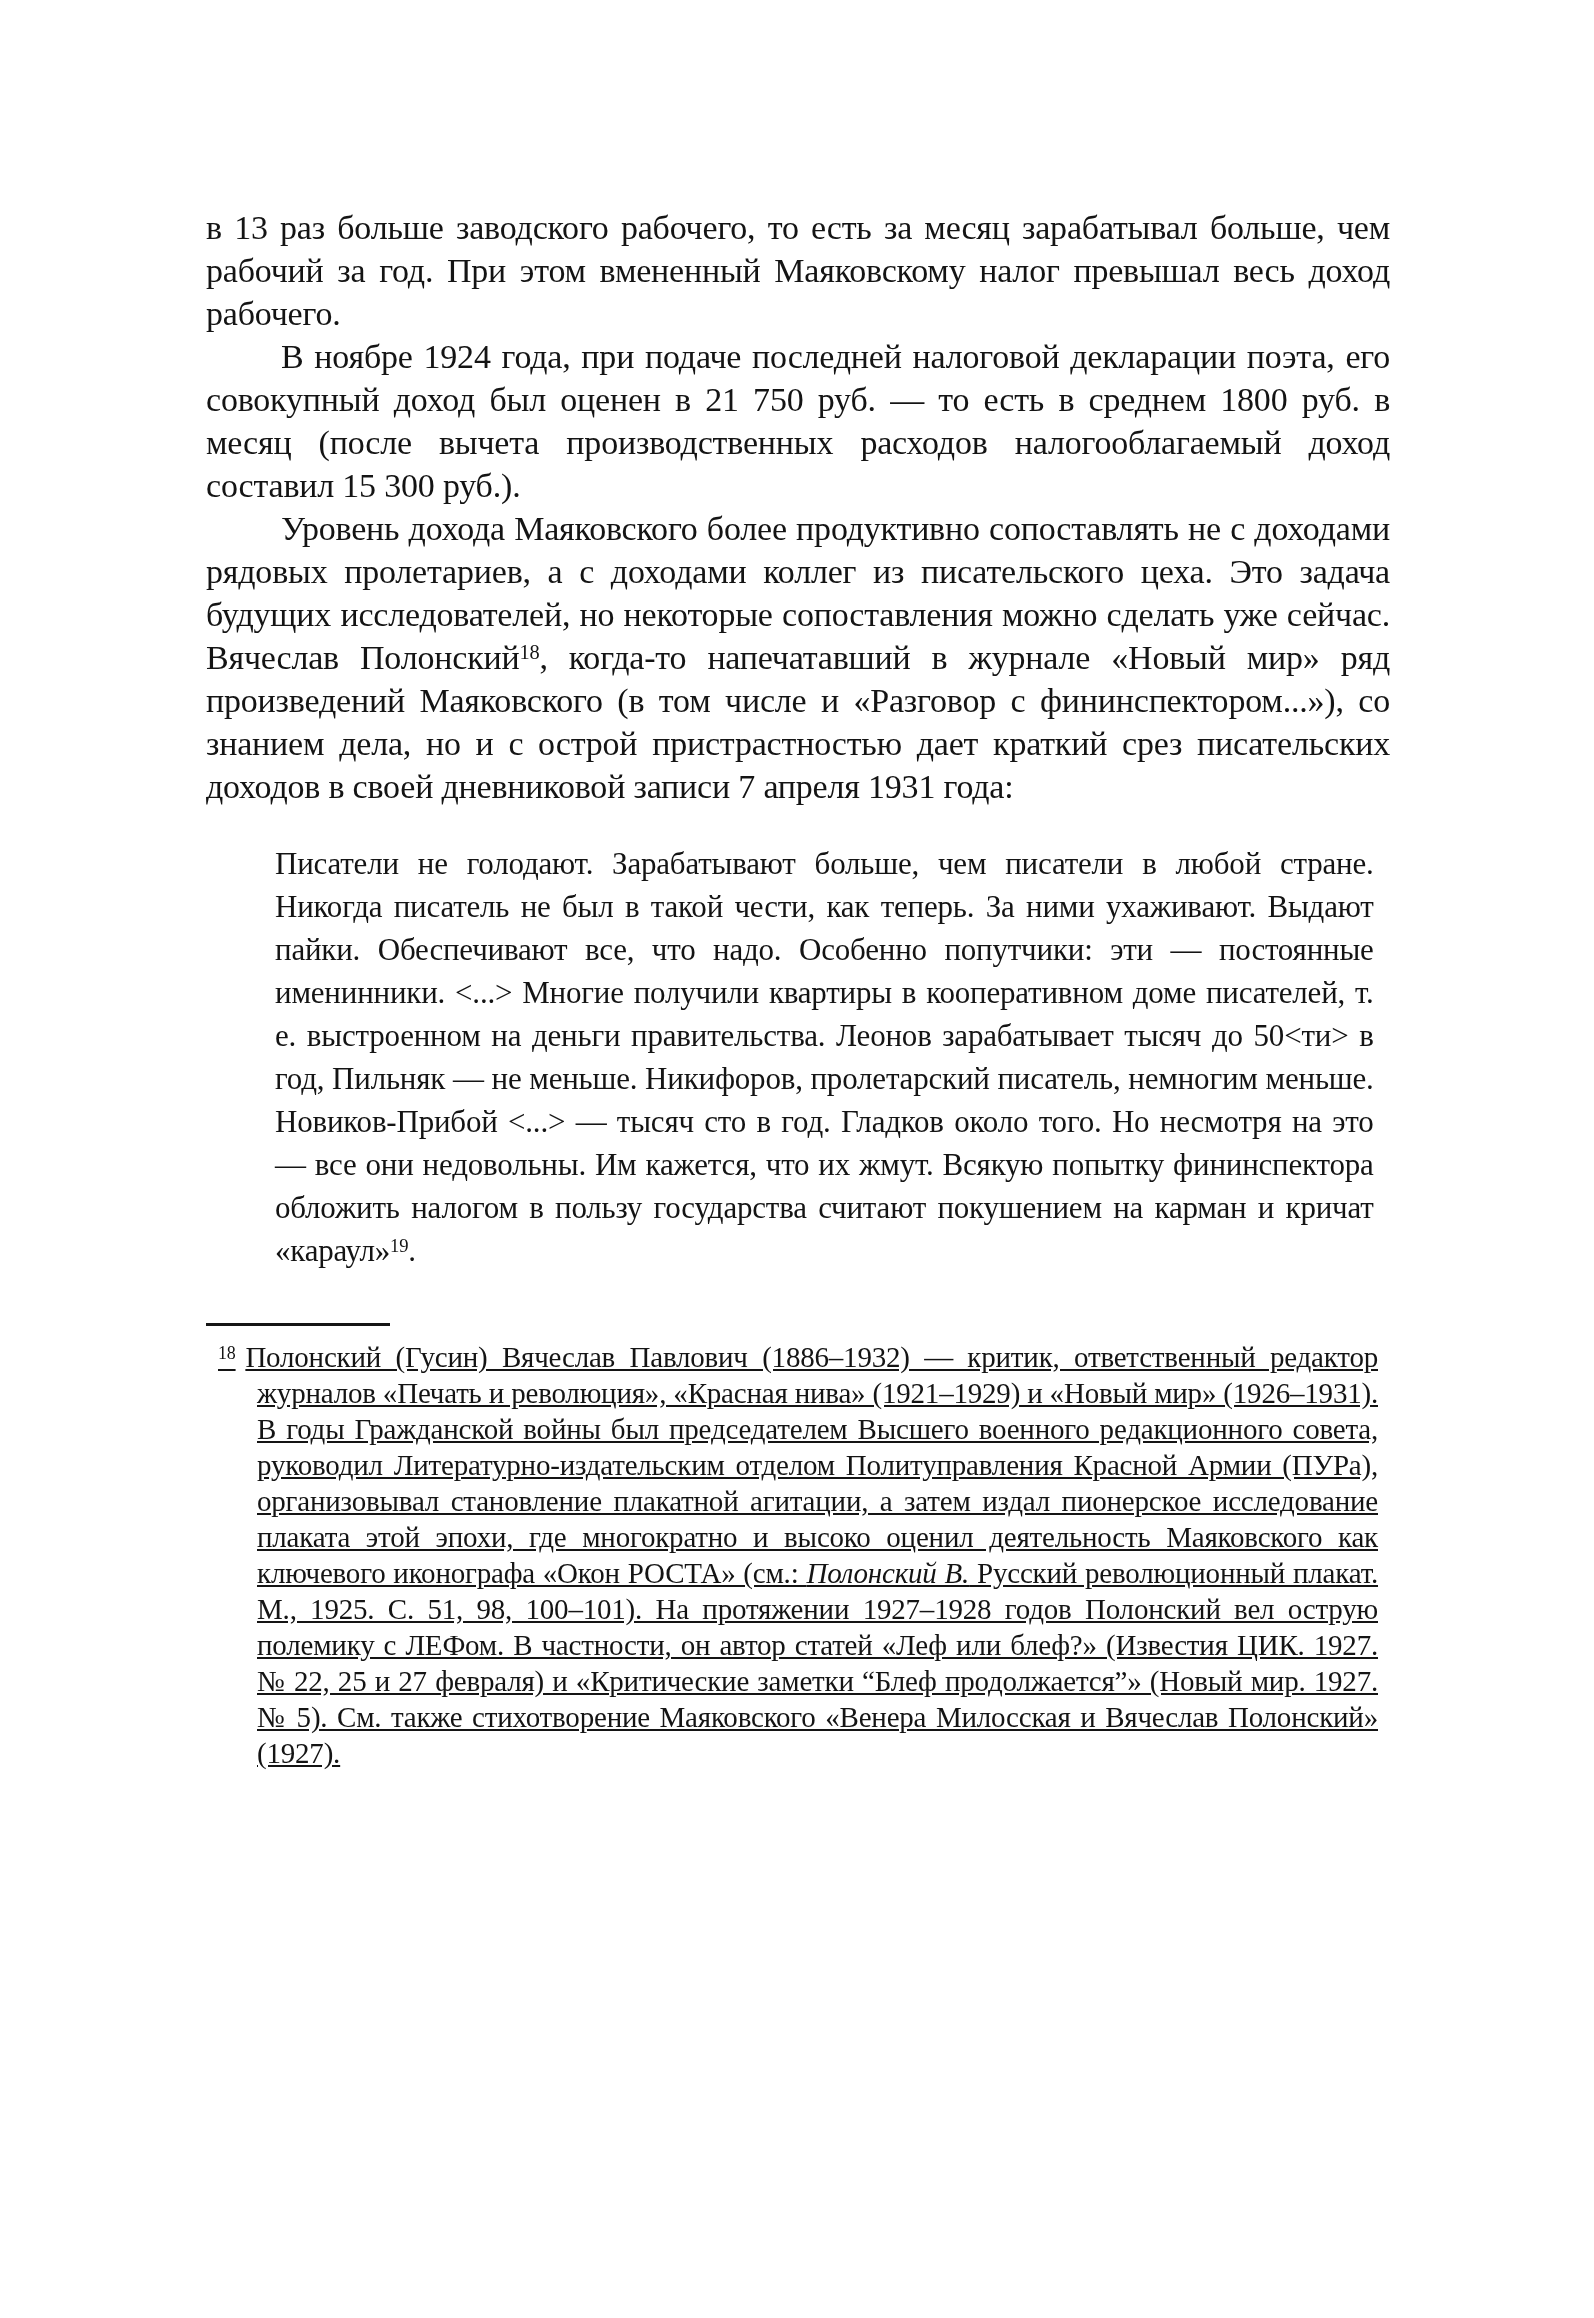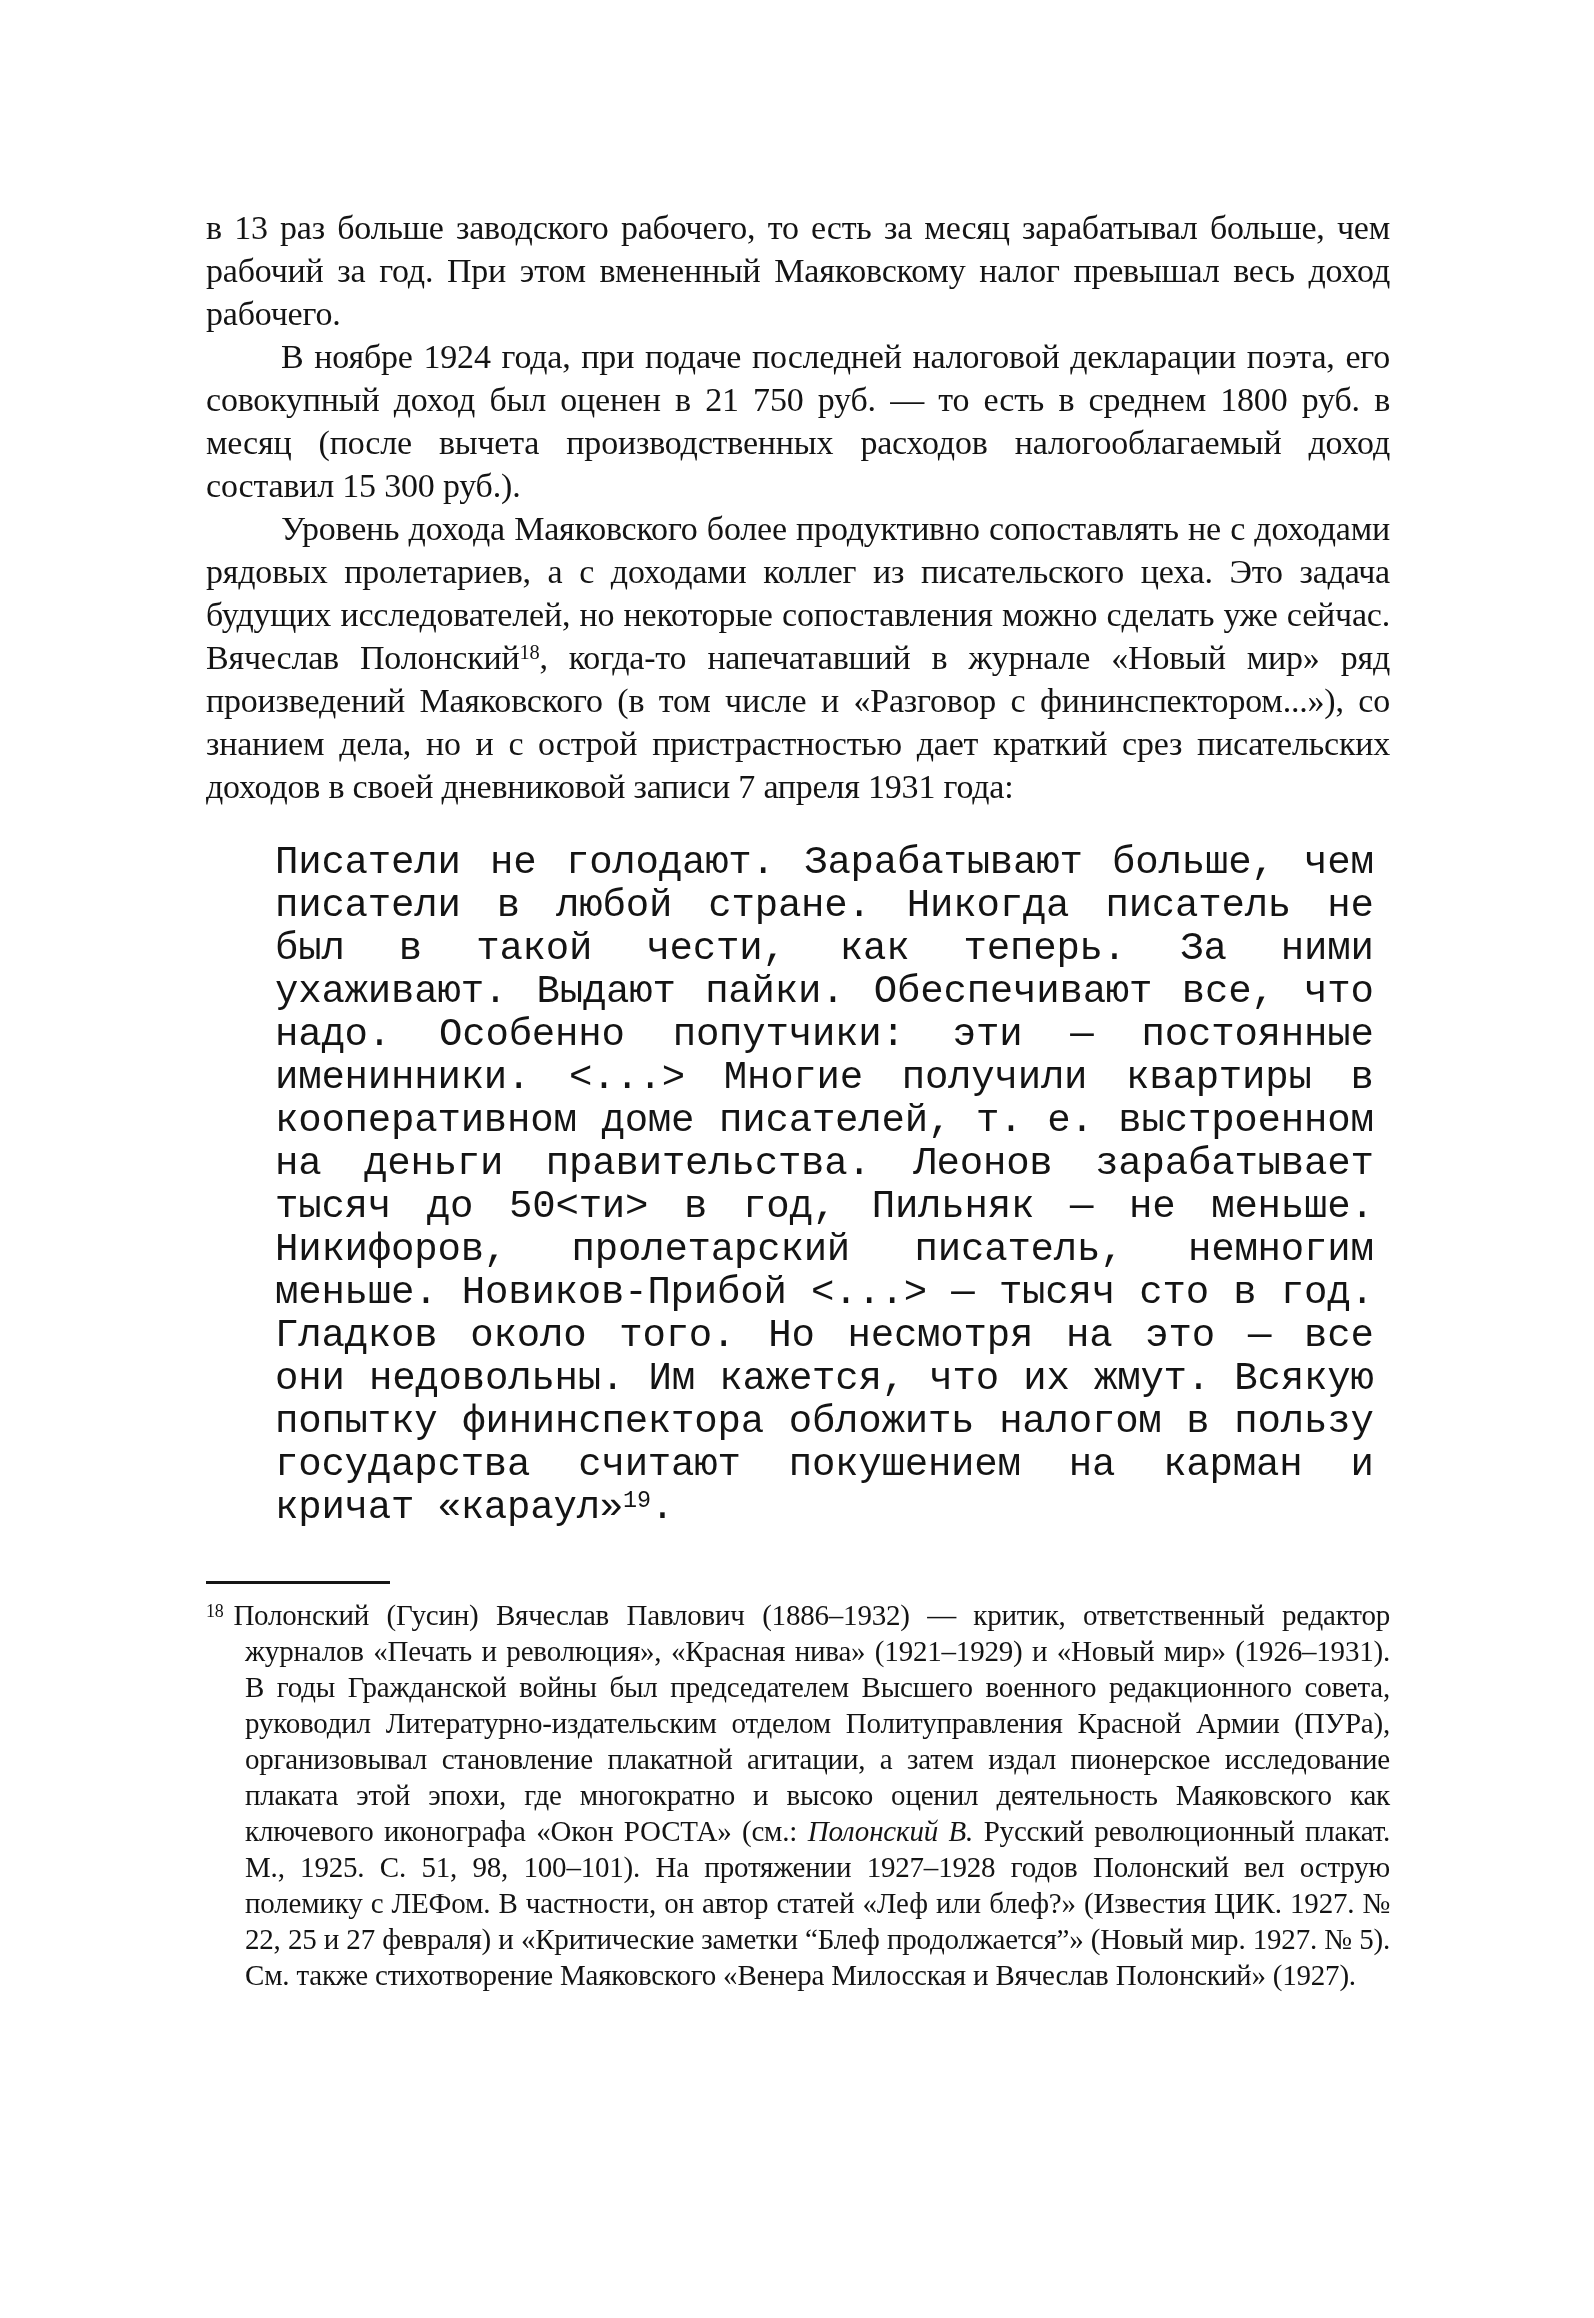--- a/index.html
+++ b/index.html
@@ -28,43 +28,43 @@
   .para.indent { text-indent: 75px; }
   .ref {
     font-size: 0.60em;
     line-height: 0;
     vertical-align: baseline;
     position: relative;
     top: -0.48em;
   }
   blockquote.quote {
     margin: 34px 16.4px 0 69px;
-    font-size: 39px;
+    font-size: 31px;
     line-height: 43px;
     text-align: justify;
     letter-spacing: -0.2px;
-    font-family: Liberation Mono, monospace;
   }
   .footnotes {
     margin-top: 51px;
     font-size: 29px;
     line-height: 36px;
     text-align: justify;
     letter-spacing: -0.2px;
   }
   .fn-rule {
     width: 184px;
     height: 3.3px;
     background: #161616;
     margin: 0 0 13px 0;
   }
   .footnote {
-    margin: 0;
+    margin: 12px;
     padding-left: 39px;
     text-indent: -39px;
+    text-decoration: underline;
   }
   .fn-marker {
     font-size: 0.62em;
     line-height: 0;
     vertical-align: baseline;
     position: relative;
     top: -0.45em;
     margin-right: 9.8px;
   }
   em { font-style: italic; }

